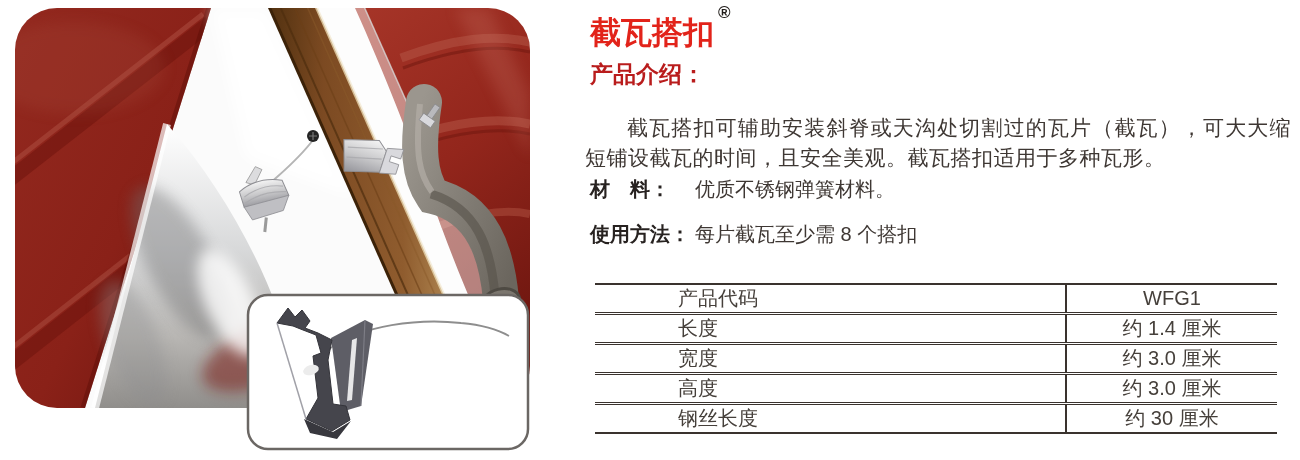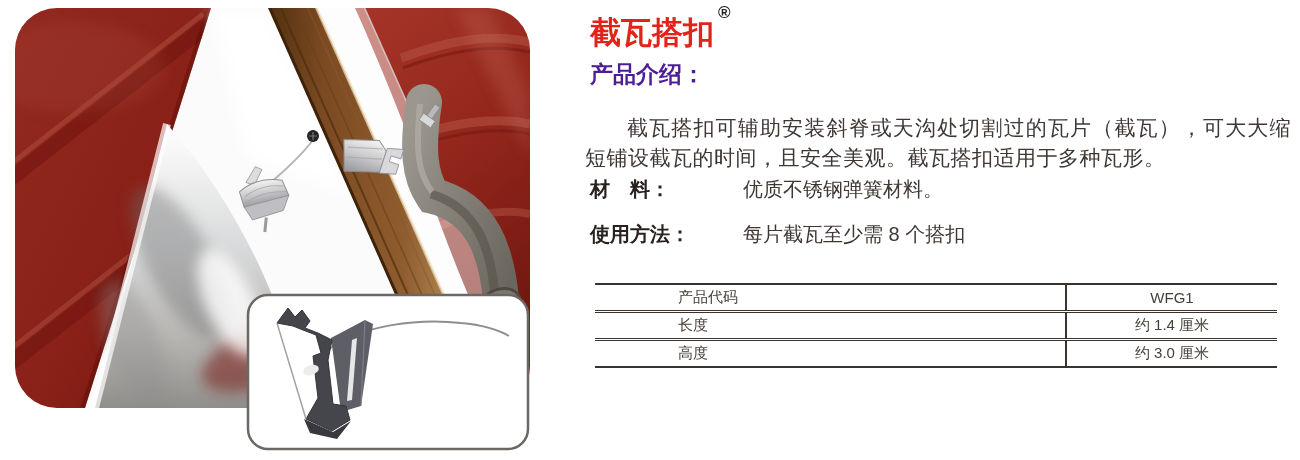--- a/index.html
+++ b/index.html
@@ -9,34 +9,34 @@
     font-family:"Liberation Sans","DejaVu Sans",sans-serif;
   }
   
   .photo-wrap{position:absolute;left:15px;top:8px;width:515px;height:444px;}
   
   .title{position:absolute;left:590px;top:12px;margin:0;
          font-size:31px;font-weight:bold;color:#e2231a;white-space:nowrap;}
   .title .rmark{color:#1f1b18;font-size:17px;font-weight:bold;
                 vertical-align:top;position:relative;top:-9px;margin-left:4px;}
   .section-heading{position:absolute;left:590px;top:59px;margin:0;
-                   font-size:23px;font-weight:bold;color:#4c1d95;}
+                   font-size:23px;font-weight:bold;color:#b91c1c;}
   .desc{position:absolute;left:585px;top:113px;width:706px;margin:0;
         font-size:21px;line-height:30px;color:#3e3733;text-indent:42px;
         letter-spacing:0.5px;text-align:justify;}
-  .kv{position:absolute;left:590px;margin:0;display:flex;font-size:20px;line-height:26px;gap:48px;}
+  .kv{position:absolute;left:590px;margin:0;display:flex;font-size:20px;line-height:26px;}
   .kv .k{font-weight:bold;color:#272220;width:105px;flex:0 0 105px;}
   .kv .v{color:#3e3733;}
   .kv-material{top:176px;}
   .kv-usage{top:221px;}
   
   .spec{position:absolute;left:595px;top:283px;width:682px;
         border-collapse:collapse;table-layout:fixed;
         border-top:2px solid #3a332e;border-bottom:2px solid #3a332e;}
-  .spec td{height:25px;font-size:15px;color:#46403b;padding:0;vertical-align:middle;}
+  .spec td{height:25px;font-size:20px;color:#46403b;padding:0;vertical-align:middle;}
   .spec td.l{padding-left:83px;width:387px;text-align:left;}
   .spec td.r{text-align:center;border-left:2px solid #3a332e;}
   .spec tr + tr td{border-top:3px double #3a332e;}
 </style>
 </head>
 <body>
 
 <figure class="photo-wrap" style="margin:0;">
 <svg width="515" height="444" viewBox="0 0 515 444" xmlns="http://www.w3.org/2000/svg">
   <defs>
@@ -207,17 +207,25 @@
   <tbody>
     <tr>
       <td class="l">产品代码</td>
       <td class="r">WFG1</td>
     </tr>
     <tr>
       <td class="l">长度</td>
       <td class="r">约 1.4 厘米</td>
     </tr>
     <tr>
+      <td class="l">宽度</td>
+      <td class="r">约 3.0 厘米</td>
+    </tr>
+    <tr>
       <td class="l">高度</td>
       <td class="r">约 3.0 厘米</td>
     </tr>
+    <tr>
+      <td class="l">钢丝长度</td>
+      <td class="r">约 30 厘米</td>
+    </tr>
   </tbody>
 </table>
 
 </body></html>

